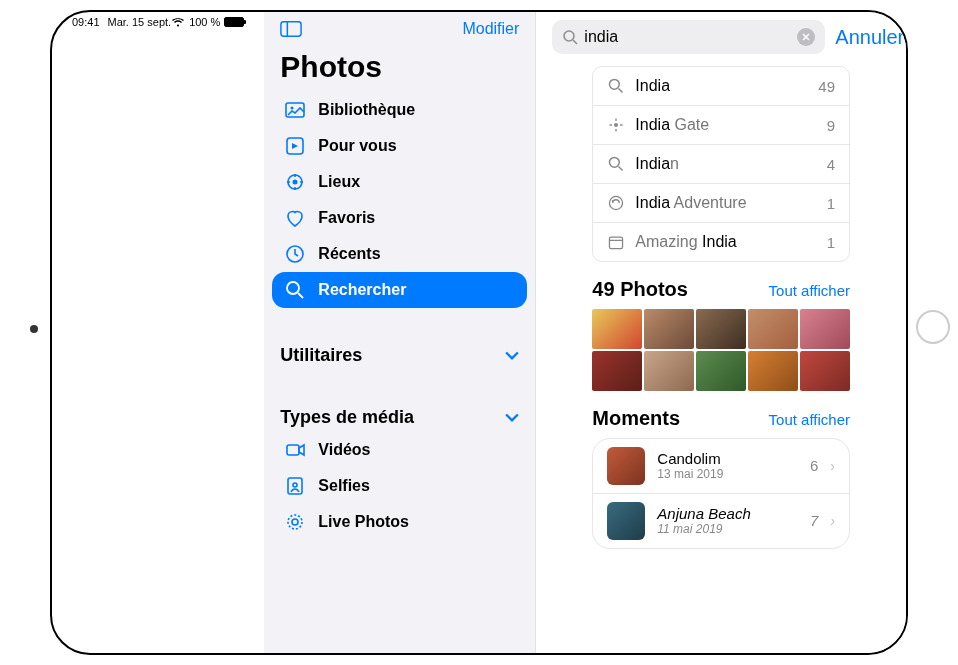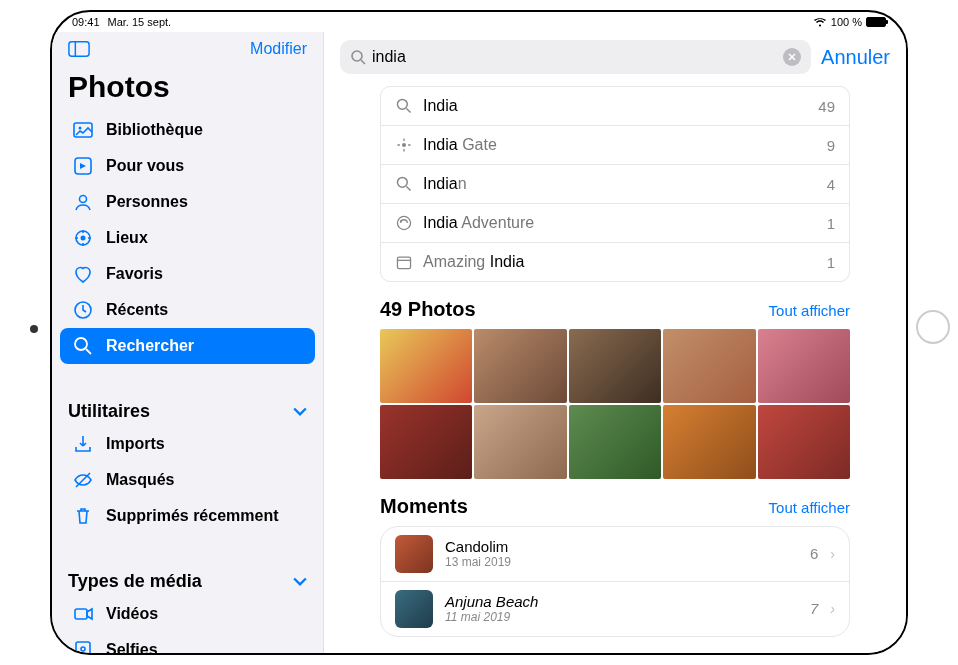--- a/index.html
+++ b/index.html
@@ -15,21 +15,21 @@
   position: absolute;
   left: 50px;
   top: 10px;
   width: 858px;
   height: 645px;
   border: 2px solid #000;
   border-radius: 40px;
   overflow: hidden;
   background: #fff;
   display: flex;
-  flex-direction: column;
+  flex-direction: row;
 }
 .home-button {
   position: absolute;
   right: 8px;
   top: 310px;
   width: 34px;
   height: 34px;
   border: 2px solid #ccc;
   border-radius: 50%;
   background: #fff;
@@ -95,20 +95,21 @@
   margin: 0 8px;
   border-radius: 8px;
   font-size: 16px;
   color: #000;
   cursor: pointer;
   font-weight: bold;
 }
 .sidebar-item.selected {
   background: #007aff;
   color: #fff;
+  border-radius: 13px;
 }
 .sidebar-item.selected .sb-icon { color: #fff; }
 .sb-icon { width: 22px; height: 22px; color: #007aff; flex-shrink: 0; }
 .sidebar-section {
   display: flex;
   justify-content: space-between;
   align-items: center;
   padding: 10px 16px 4px;
   font-size: 18px;
   font-weight: 700;
@@ -258,27 +259,20 @@
           </div>
           <div class="sidebar-item">
             <svg viewBox="0 0 22 22" class="sb-icon">
               <rect x="3" y="3" width="16" height="16" rx="3" fill="none" stroke="currentColor" stroke-width="1.6"></rect>
               <path d="M8 8l6 3-6 3z" fill="currentColor"></path>
             </svg>
             <span>Pour vous</span>
           </div>
           <div class="sidebar-item">
             <svg viewBox="0 0 22 22" class="sb-icon">
-              <circle cx="11" cy="8" r="3.5" fill="none" stroke="currentColor" stroke-width="1.6"></circle>
-              <path d="M4 19c1-4 5-5 7-5s6 1 7 5" fill="none" stroke="currentColor" stroke-width="1.6"></path>
-            </svg>
-            <span>Personnes</span>
-          </div>
-          <div class="sidebar-item">
-            <svg viewBox="0 0 22 22" class="sb-icon">
               <circle cx="11" cy="11" r="2.5" fill="currentColor"></circle>
               <path d="M11 3v3M11 16v3M3 11h3M16 11h3" stroke="currentColor" stroke-width="1.6"></path>
               <circle cx="11" cy="11" r="7" fill="none" stroke="currentColor" stroke-width="1.6"></circle>
             </svg>
             <span>Lieux</span>
           </div>
           <div class="sidebar-item">
             <svg viewBox="0 0 22 22" class="sb-icon">
               <path d="M11 19s-7-4.5-7-10c0-2.5 2-4.5 4.5-4.5 1.5 0 2.5 1 2.5 1s1-1 2.5-1C16 4.5 18 6.5 18 9c0 5.5-7 10-7 10z" fill="none" stroke="currentColor" stroke-width="1.6"></path>
             </svg>
@@ -299,42 +293,20 @@
             <span>Rechercher</span>
           </div>
         </div>
 
       <div class="sidebar-section">
         <span>Utilitaires</span>
         <svg class="chevron-toggle" viewBox="0 0 12 8">
             <path d="M1 1l5 5 5-5" fill="none" stroke="#007aff" stroke-width="2"></path>
           </svg>
       </div>
-      <div id="sidebar-utils">
-          <div class="sidebar-item">
-            <svg viewBox="0 0 22 22" class="sb-icon">
-              <path d="M11 3v10m0 0l-3-3m3 3l3-3" fill="none" stroke="currentColor" stroke-width="1.6"></path>
-              <path d="M4 14v4h14v-4" fill="none" stroke="currentColor" stroke-width="1.6"></path>
-            </svg>
-            <span>Imports</span>
-          </div>
-          <div class="sidebar-item">
-            <svg viewBox="0 0 22 22" class="sb-icon">
-              <path d="M3 11s3-5 8-5 8 5 8 5-3 5-8 5-8-5-8-5z" fill="none" stroke="currentColor" stroke-width="1.6"></path>
-              <line x1="4" y1="18" x2="18" y2="4" stroke="currentColor" stroke-width="1.6"></line>
-            </svg>
-            <span>Masqués</span>
-          </div>
-          <div class="sidebar-item">
-            <svg viewBox="0 0 22 22" class="sb-icon">
-              <path d="M5 6h12M9 6V4h4v2M7 6l1 12h6l1-12" fill="none" stroke="currentColor" stroke-width="1.6"></path>
-            </svg>
-            <span>Supprimés récemment</span>
-          </div>
-        </div>
 
       <div class="sidebar-section">
         <span>Types de média</span>
         <svg class="chevron-toggle" viewBox="0 0 12 8">
             <path d="M1 1l5 5 5-5" fill="none" stroke="#007aff" stroke-width="2"></path>
           </svg>
       </div>
       <div id="sidebar-media">
           <div class="sidebar-item">
             <svg viewBox="0 0 22 22" class="sb-icon">

